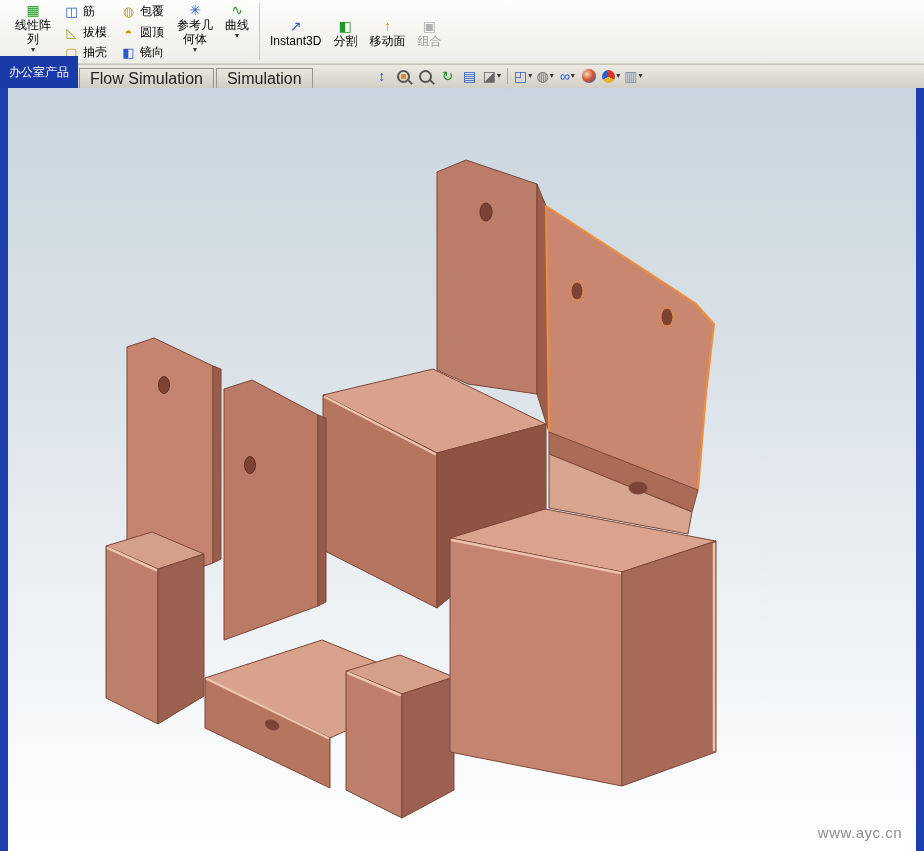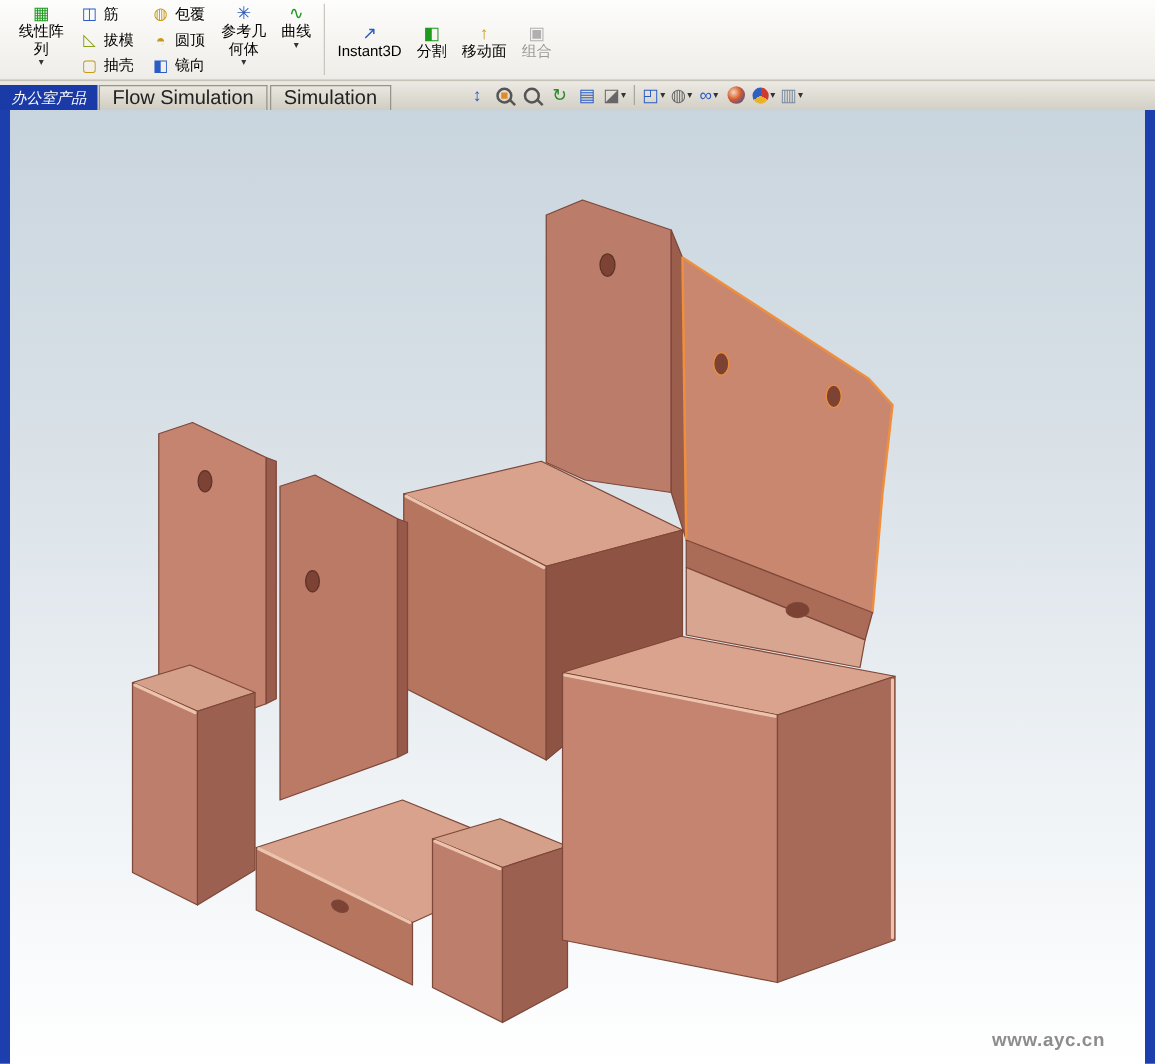--- a/index.html
+++ b/index.html
@@ -33,22 +33,22 @@
   .disabled .ic{color:#b0b0b0 !important;}
   .icg{color:#1f9a1f;} .icb{color:#2b5cc4;} .icy{color:#c79a18;} .icgy{color:#8aa018;}
   
   .tabrow{
     position:absolute;top:64px;left:0;width:924px;height:24px;box-sizing:border-box;
     background:linear-gradient(#eceae3,#d2cfc6);
     border-top:1px solid #c6c3b9;
     display:flex;align-items:flex-end;
   }
   .tab-office{
-    height:20px;display:flex;align-items:center;padding:0 9px;
-    background:#1a3aa8;color:#fff;font-size:12px;border:none;font-style:italic;
+    height:32px;display:flex;align-items:center;padding:0 9px;
+    background:#1a3aa8;color:#fff;font-size:12px;border:none;
   }
   .tab{
     height:20px;margin:0 1px;padding:0 10px;box-sizing:border-box;
     background:linear-gradient(#eae7df,#cfccc2);
     border:1px solid #97948b;border-bottom:none;
     display:flex;align-items:center;font-size:16px;color:#222;
   }
   .viewtools{margin-left:58px;display:flex;align-items:center;gap:2px;height:24px;}
   .vt{
     height:20px;min-width:20px;border:none;background:none;
@@ -66,22 +66,22 @@
   .vsep{width:1px;height:16px;background:#a9a69d;margin:0 3px;}
   
   .edge{position:absolute;top:88px;width:8px;height:763px;background:#1d3fae;}
   .edgeL{left:0;} .edgeR{right:0;}
   .viewport{
     position:absolute;top:88px;left:8px;width:908px;height:763px;overflow:hidden;
     background:linear-gradient(180deg,#c9d5de 0%,#d9e1e7 35%,#eef2f5 70%,#ffffff 100%);
   }
   .model{position:absolute;left:-8px;top:0;width:924px;height:763px;}
   .watermark{
-    position:absolute;right:32px;bottom:10px;color:#8d8d8d;
-    font-weight:bold;font-size:15px;letter-spacing:.5px;
+    position:absolute;right:14px;bottom:10px;color:#8d8d8d;
+    font-weight:normal;font-size:15px;letter-spacing:.5px;
   }
 </style>
 </head>
 <body>
 
 <div class="toolbar">
   <button class="bigbtn">
     <span class="ic icg">▦</span>
     <span>线性阵</span>
     <span>列</span>

